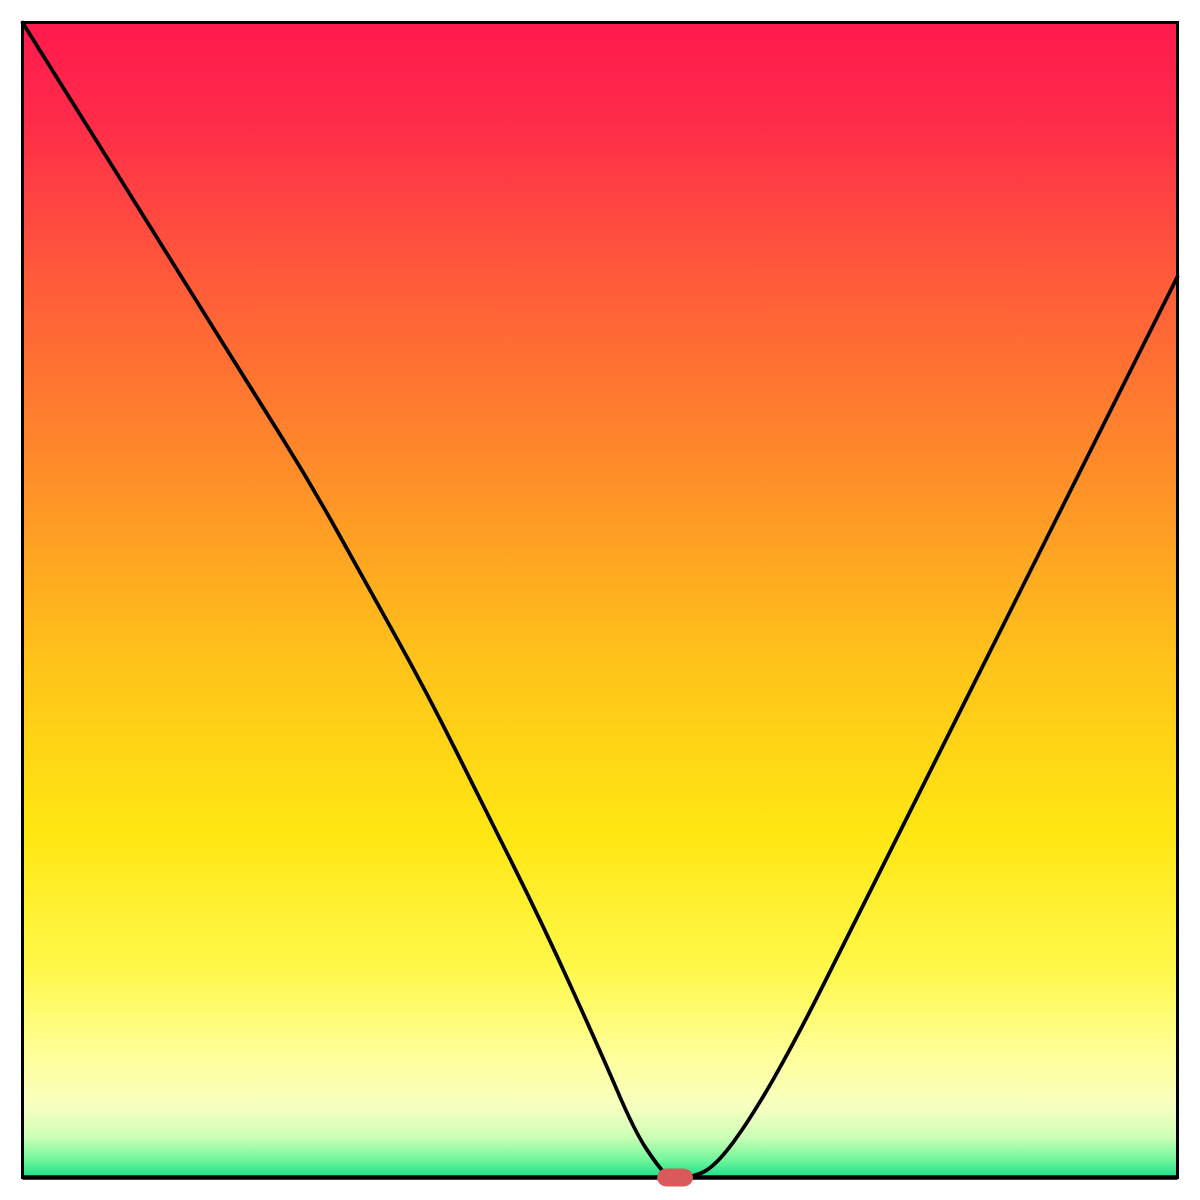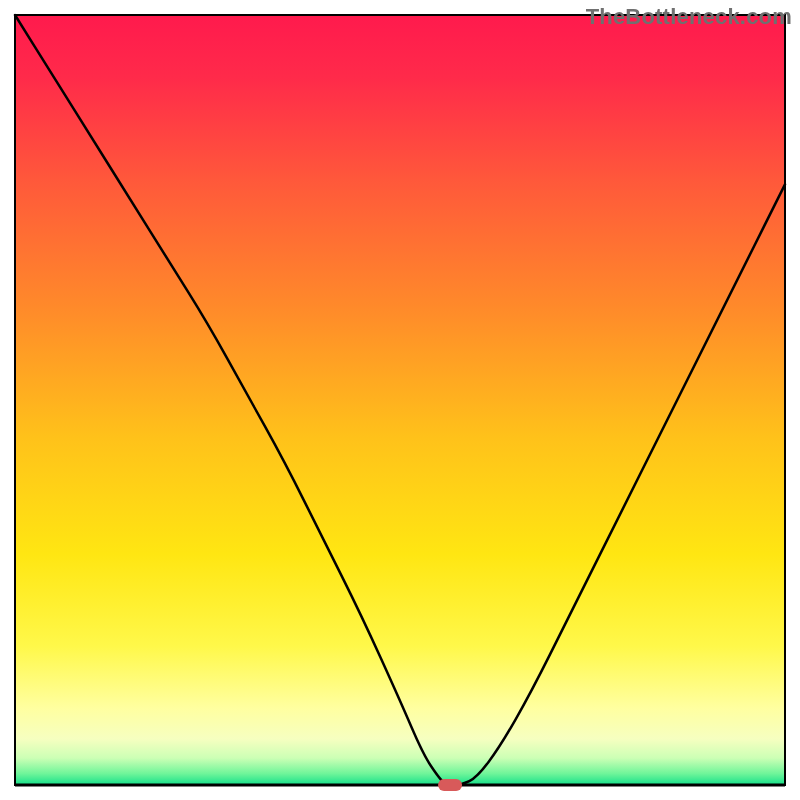--- a/index.html
+++ b/index.html
@@ -41,14 +41,13 @@
           <stop offset="98.5%" stop-color="#70f59a"></stop>
           <stop offset="100%" stop-color="#15e08a"></stop>
         </linearGradient>
       </defs>
       <rect x="15" y="15" width="770" height="770" fill="url(#bg-grad)"></rect>
       <rect x="15" y="15" width="770" height="770" fill="none" stroke="#000" stroke-width="2"></rect>
       <line x1="15" x2="785" y1="785" y2="785" stroke="#000000" stroke-width="3"></line>
       <path d="M 15 15 Q 15 15 34.25 45.79999999999998 Q 53.5 76.59999999999997 72.75 107.39999999999999 Q 92 138.20000000000002 111.25 169 Q 130.5 199.79999999999998 149.75 230.59999999999997 Q 169 261.4 188.25 292.2 Q 207.5 323 226.75 357.65 Q 246 392.3 265.25 426.95000000000005 Q 284.5 461.6000000000001 303.75 500.1 Q 323 538.5999999999999 342.25 577.0999999999999 Q 361.5 615.6 380.75 657.95 Q 400 700.3 411.55 727.25 Q 423.1 754.1999999999999 430.80000000000007 765.75 Q 438.50000000000006 777.3 442.35 781.15 Q 446.20000000000005 785 453.9 785 Q 461.59999999999997 785 469.29999999999995 781.15 Q 477 777.3 488.55 761.9 Q 500.1 746.5 515.5 719.55 Q 530.9 692.6 550.15 654.1 Q 569.4 615.6 592.5 569.4 Q 615.6 523.1999999999999 642.55 469.29999999999995 Q 669.5 415.40000000000003 696.45 361.5 Q 723.4 307.6 754.2 246 T 785 184.39999999999998" fill="none" stroke="#000000" stroke-width="2.5" stroke-linecap="round" stroke-linejoin="round"></path>
       <rect x="438.04999999999995" y="779" width="24" height="12" rx="6" ry="6" fill="#d85a5a"></rect>
     </svg>
-  <div class="watermark">TheBottleneck.com</div>
 </div>
 
 </body></html>

